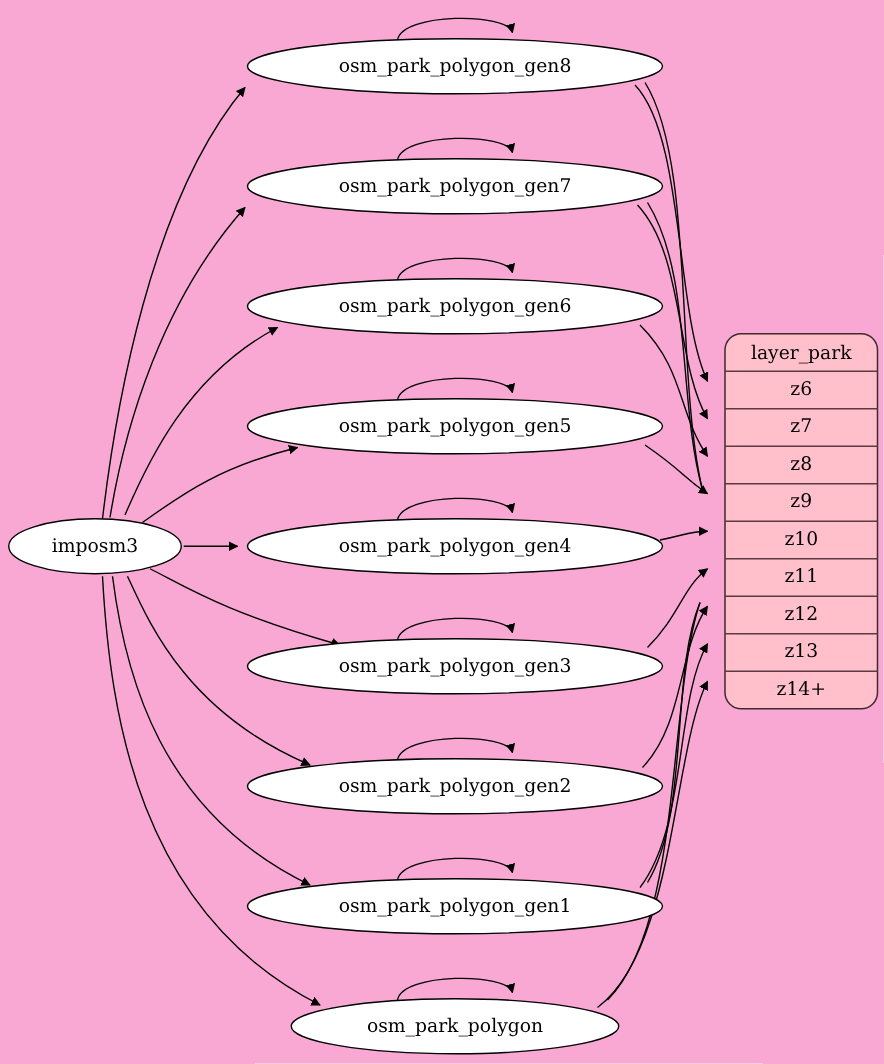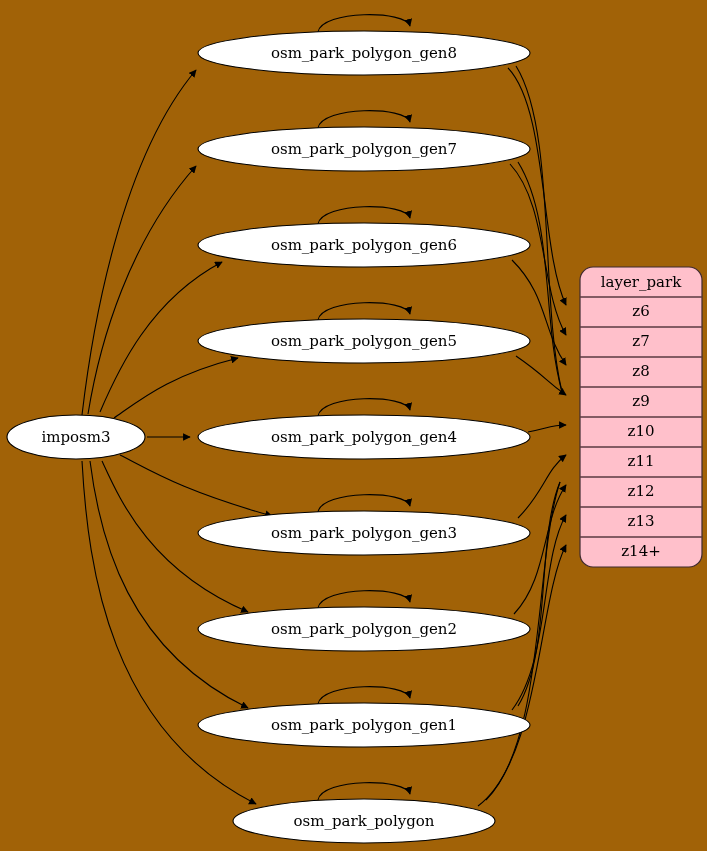--- a/index.html
+++ b/index.html
@@ -4,21 +4,21 @@
 <style>
   html, body {
     margin: 0;
     padding: 0;
     background: #ffffff;
   }
   #canvas {
     position: relative;
     width: 707px;
     height: 851px;
-    background: #a16207;
+    background: #f9a8d4;
     font-family: "DejaVu Serif", "Liberation Serif", serif;
     overflow: hidden;
   }
   svg#graph {
     position: absolute;
     left: 0;
     top: 0;
     width: 707px;
     height: 851px;
   }

